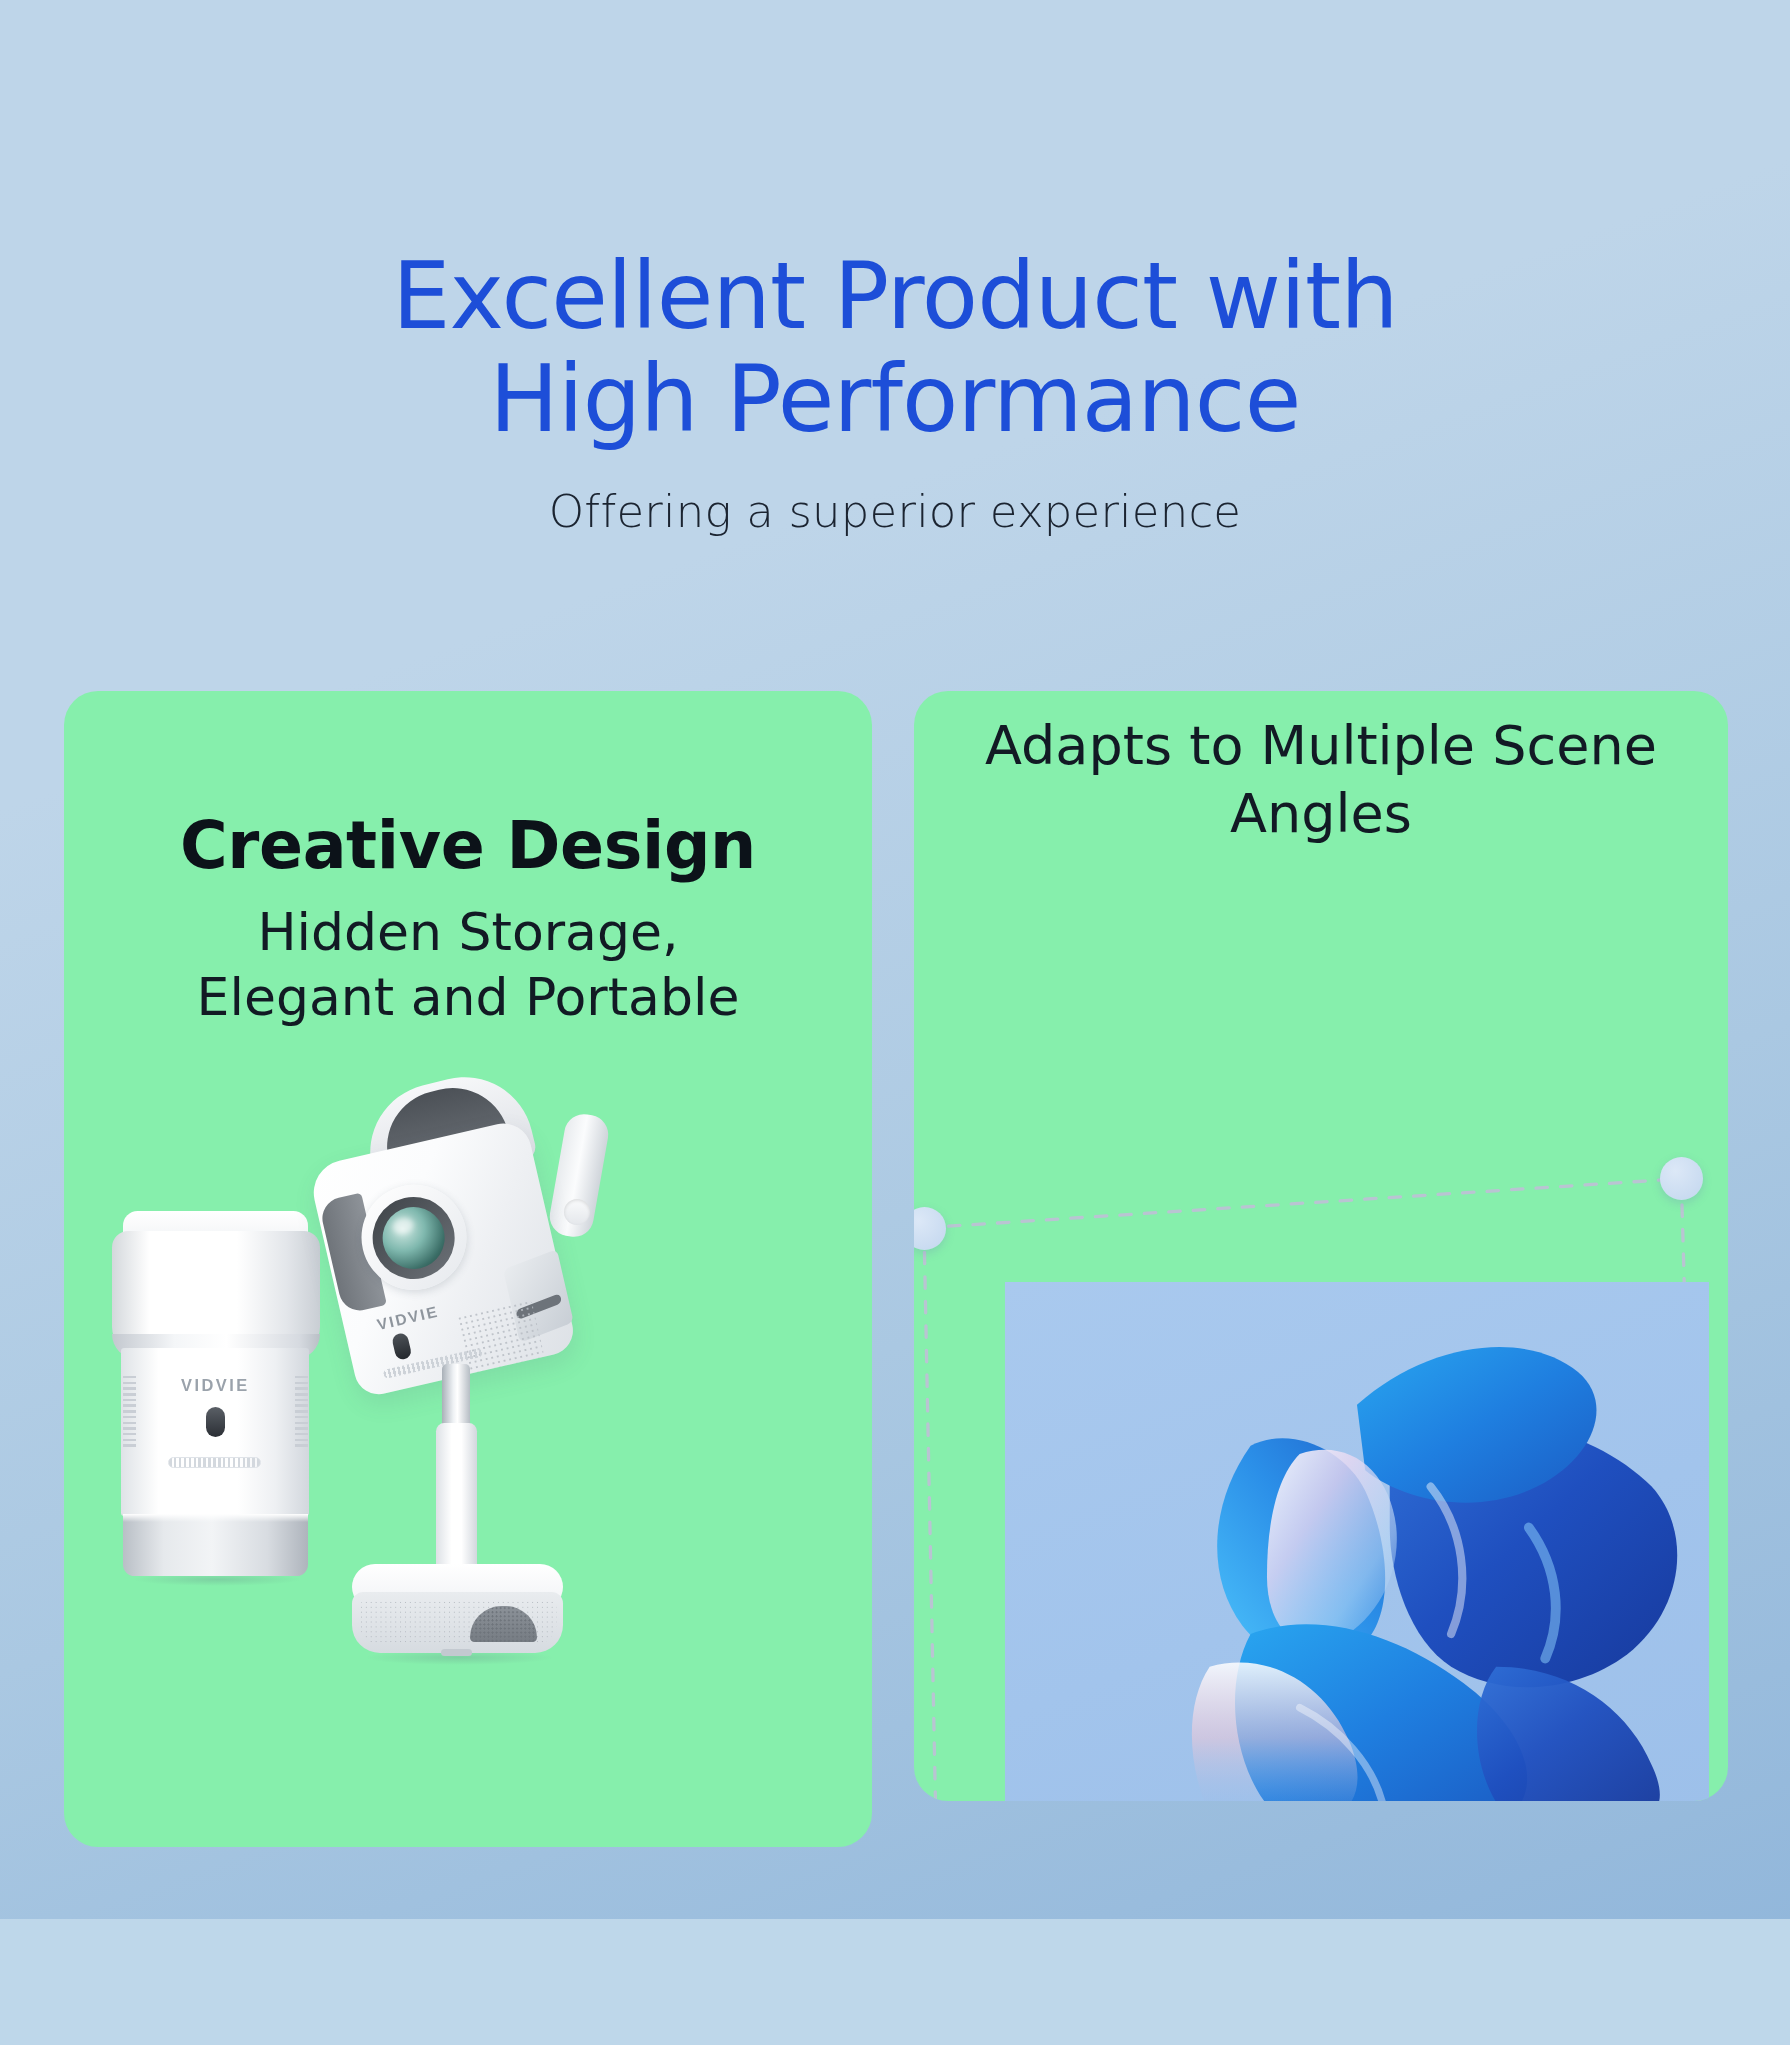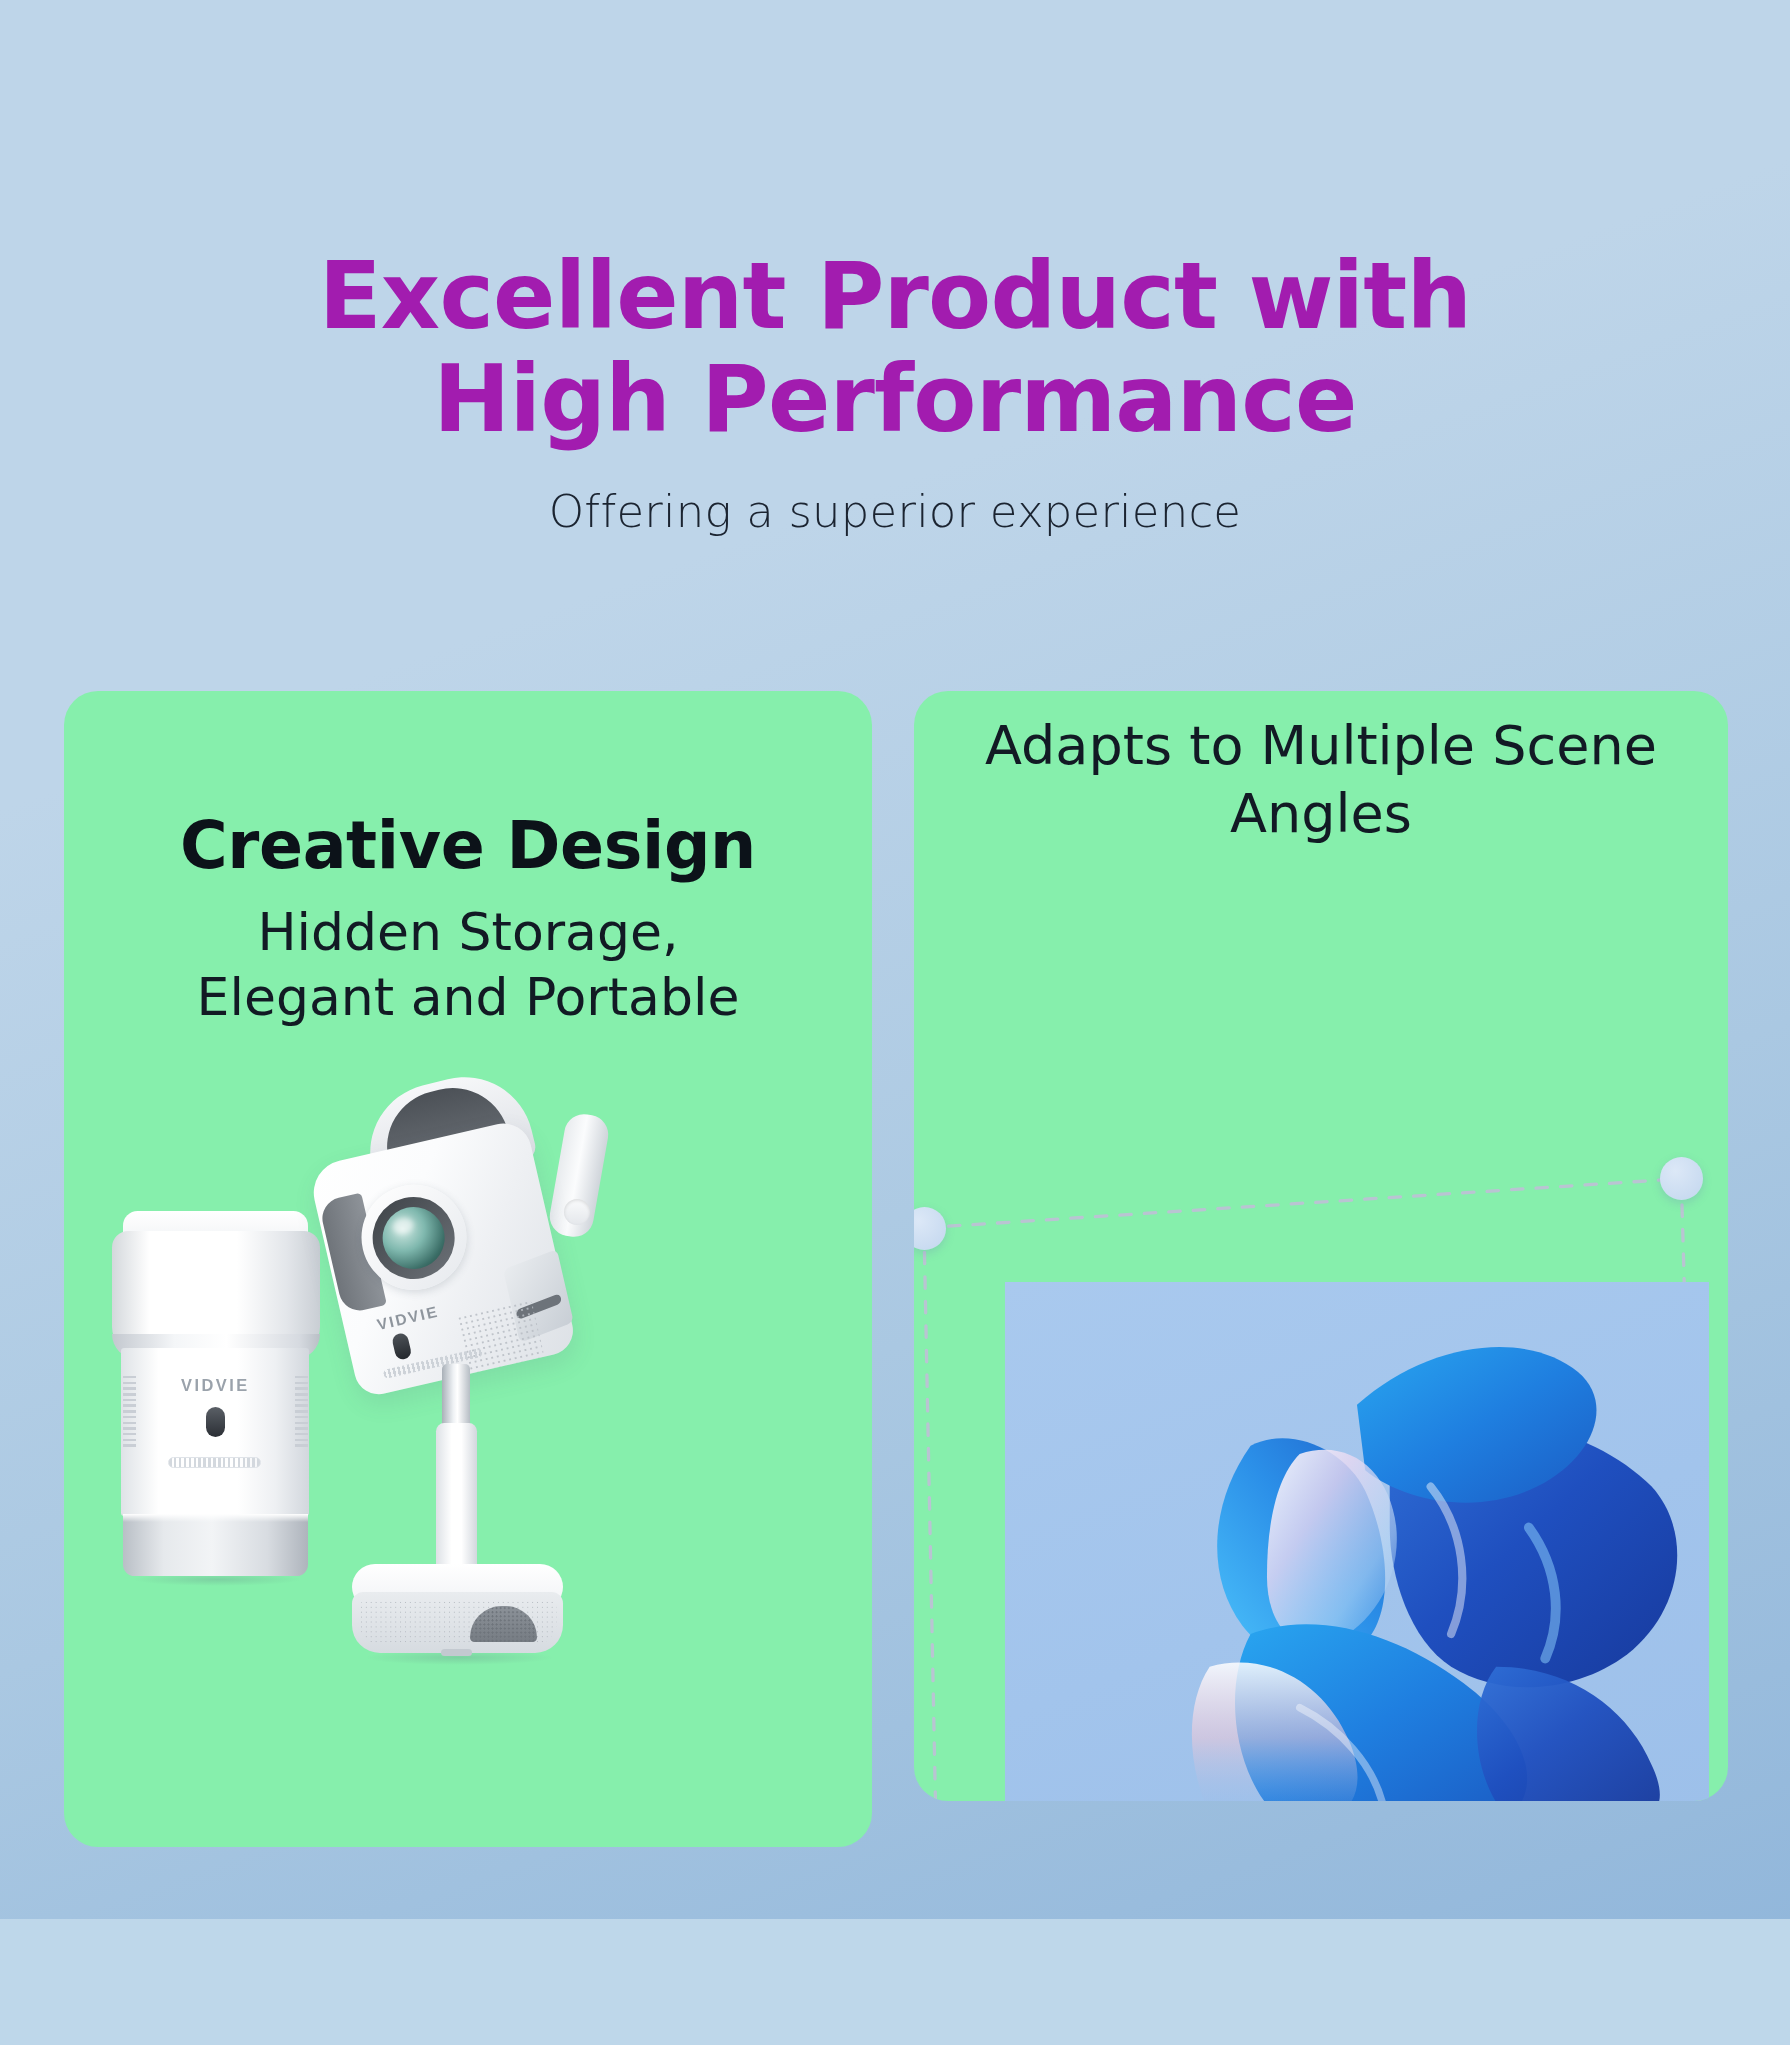--- a/index.html
+++ b/index.html
@@ -18,22 +18,22 @@
       linear-gradient(160deg,#bed5e9 0%,#bed5e9 30%,#aac8e2 62%,#8fb5da 100%);
   }
   #bg-lower-band {
     position:absolute; left:0; right:0; top:1919px; height:127px;
     background:#bed7ea;
   }
 
   
   #header { position:absolute; left:0; right:0; top:245px; text-align:center; }
   #headline {
-    font-size:92px; font-weight:700; line-height:1.12;
-    color:#a21caf; letter-spacing:-0.8px;
+    font-size:92px; font-weight:400; line-height:1.12;
+    color:#1d4ed8; letter-spacing:-0.8px;
     font-family:"DejaVu Sans", sans-serif;
   }
   #headline .line { display:block; }
   #subtitle {
     margin-top:34px;
     font-size:45px; font-weight:300; color:#1b2431;
     letter-spacing:0.2px;
     font-family:"DejaVu Sans", sans-serif;
   }
 

